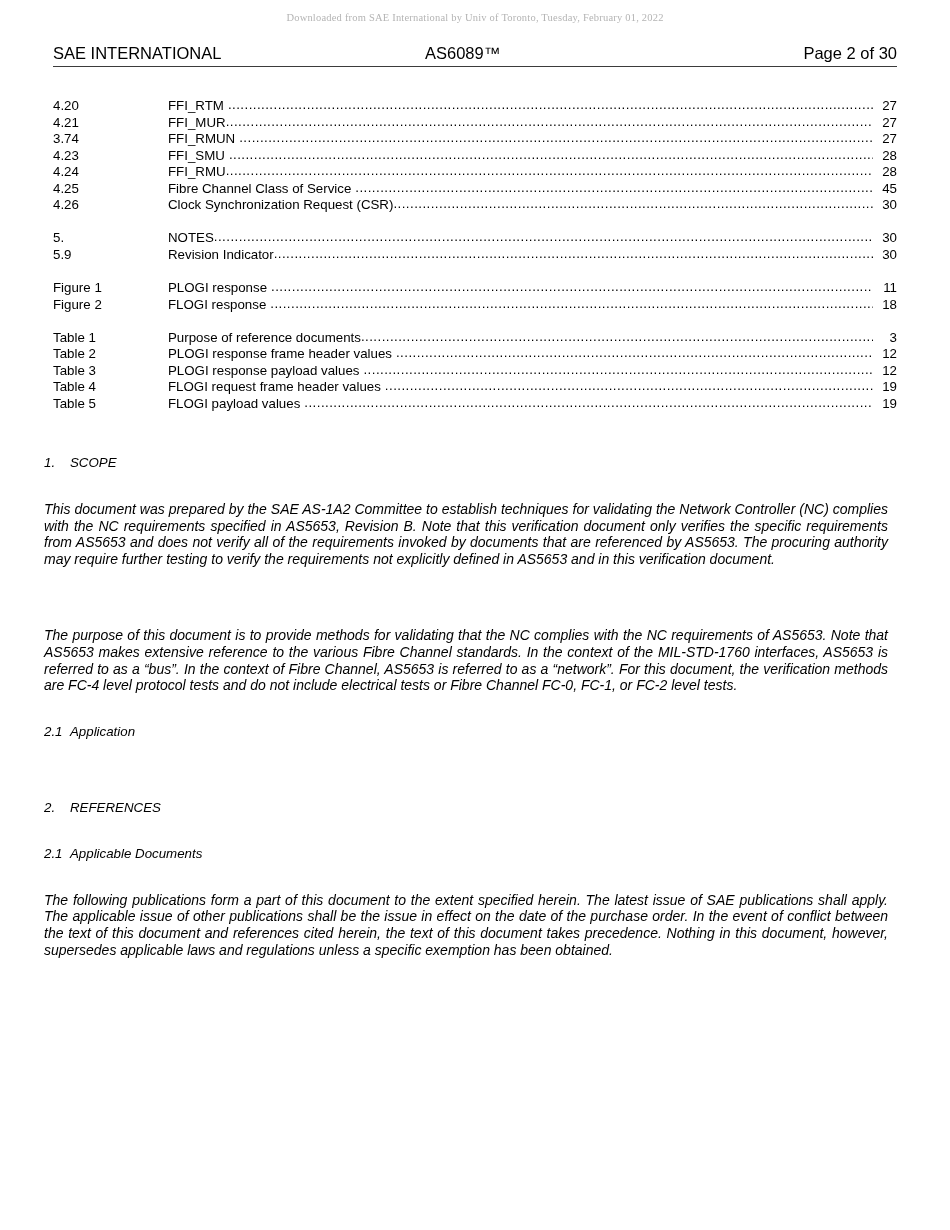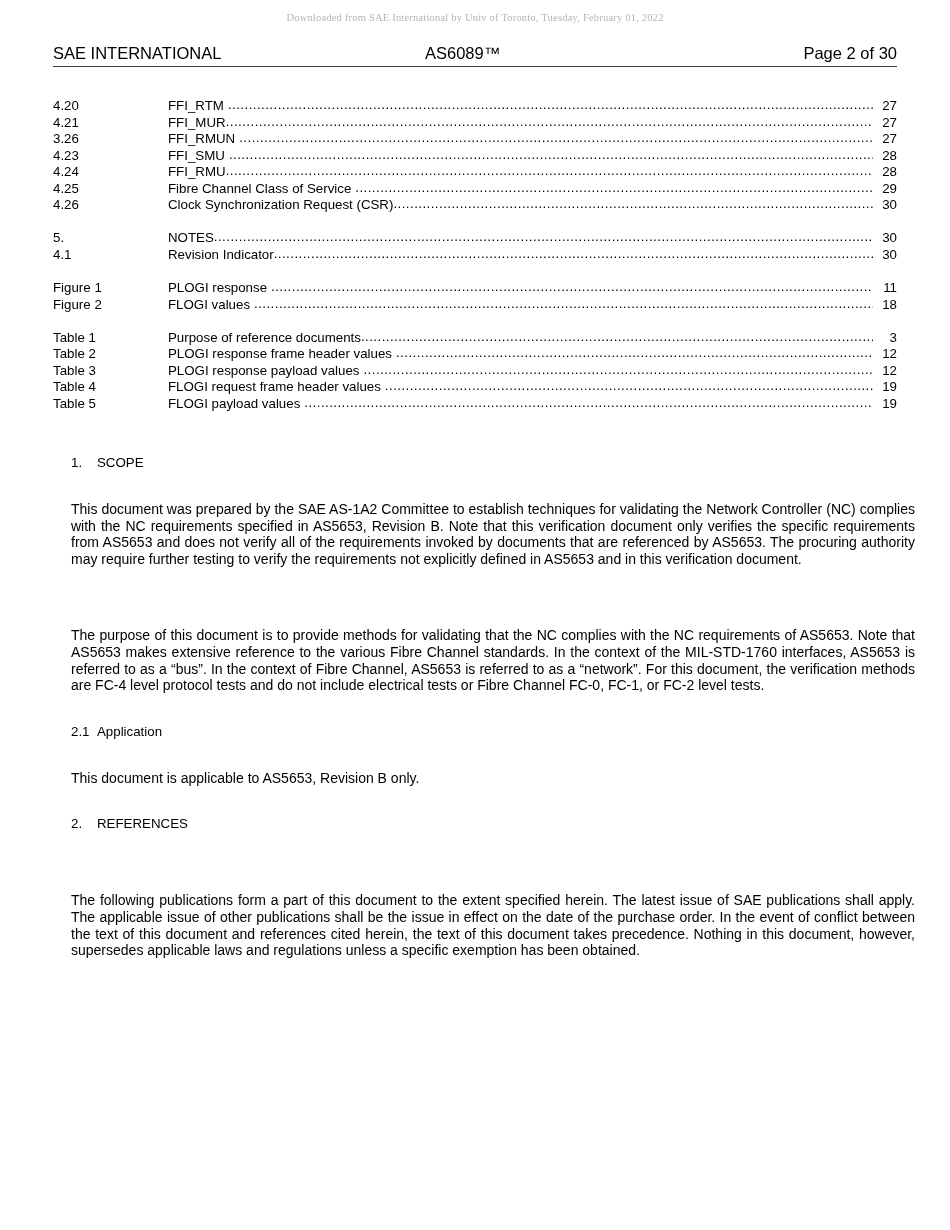--- a/index.html
+++ b/index.html
@@ -114,24 +114,25 @@
   .toc-page {
     flex: 0 0 auto;
     text-align: right;
     min-width: 20px;
     padding-left: 4px;
   }
 
   
   .content {
     position: absolute;
-    left: 71px;
+    left: 44px;
     top: 455px;
     width: 844px;
     font-size: 13.3px;
+    font-style: italic;
   }
 
   .sec-heading {
     font-size: 13.3px;
     line-height: 16px;
     margin: 0;
     white-space: nowrap;
   }
   .sec-heading .lbl-num {
     display: inline-block;
@@ -170,76 +171,76 @@
           <span class="toc-dots"></span>
           <span class="toc-page">27</span>
         </div>
         <div class="toc-row">
           <span class="toc-num">4.21</span>
           <span class="toc-title">FFI_MUR</span>
           <span class="toc-dots"></span>
           <span class="toc-page">27</span>
         </div>
         <div class="toc-row">
-          <span class="toc-num">3.26</span>
+          <span class="toc-num">3.74</span>
           <span class="toc-title spaced">FFI_RMUN</span>
           <span class="toc-dots"></span>
           <span class="toc-page">27</span>
         </div>
         <div class="toc-row">
           <span class="toc-num">4.23</span>
           <span class="toc-title spaced">FFI_SMU</span>
           <span class="toc-dots"></span>
           <span class="toc-page">28</span>
         </div>
         <div class="toc-row">
           <span class="toc-num">4.24</span>
           <span class="toc-title">FFI_RMU</span>
           <span class="toc-dots"></span>
           <span class="toc-page">28</span>
         </div>
         <div class="toc-row">
           <span class="toc-num">4.25</span>
           <span class="toc-title spaced">Fibre Channel Class of Service</span>
           <span class="toc-dots"></span>
-          <span class="toc-page">29</span>
+          <span class="toc-page">45</span>
         </div>
         <div class="toc-row">
           <span class="toc-num">4.26</span>
           <span class="toc-title">Clock Synchronization Request (CSR)</span>
           <span class="toc-dots"></span>
           <span class="toc-page">30</span>
         </div>
       </div>
       <div class="toc-gap"></div>
       <div class="toc-group">
         <div class="toc-row">
           <span class="toc-num">5.</span>
           <span class="toc-title">NOTES</span>
           <span class="toc-dots"></span>
           <span class="toc-page">30</span>
         </div>
         <div class="toc-row">
-          <span class="toc-num">4.1</span>
+          <span class="toc-num">5.9</span>
           <span class="toc-title">Revision Indicator</span>
           <span class="toc-dots"></span>
           <span class="toc-page">30</span>
         </div>
       </div>
       <div class="toc-gap"></div>
       <div class="toc-group">
         <div class="toc-row">
           <span class="toc-num">Figure 1</span>
           <span class="toc-title spaced">PLOGI response</span>
           <span class="toc-dots"></span>
           <span class="toc-page">11</span>
         </div>
         <div class="toc-row">
           <span class="toc-num">Figure 2</span>
-          <span class="toc-title spaced">FLOGI values</span>
+          <span class="toc-title spaced">FLOGI response</span>
           <span class="toc-dots"></span>
           <span class="toc-page">18</span>
         </div>
       </div>
       <div class="toc-gap"></div>
       <div class="toc-group">
         <div class="toc-row">
           <span class="toc-num">Table 1</span>
           <span class="toc-title">Purpose of reference documents</span>
           <span class="toc-dots"></span>
@@ -282,24 +283,26 @@
 
     <div class="spacer-30"></div>
     <div class="spacer-30"></div>
     <p class="para">The purpose of this document is to provide methods for validating that the NC complies with the NC requirements of AS5653. Note that AS5653 makes extensive reference to the various Fibre Channel standards.  In the context of the MIL-STD-1760 interfaces, AS5653 is referred to as a “bus”.  In the context of Fibre Channel, AS5653 is referred to as a “network”.  For this document, the verification methods are FC-4 level protocol tests and do not include electrical tests or Fibre Channel FC-0, FC-1, or FC-2 level tests.</p>
 
     <div class="spacer-30"></div>
     <div class="sec-heading">
       <span class="lbl-num">2.1</span><span>Application</span>
     </div>
     <div class="spacer-30"></div>
-    <p class="para nojustify">This document is applicable to AS5653, Revision B only.</p>
 
     <div class="spacer-30"></div>
     <div class="sec-heading">
       <span class="lbl-num">2.</span><span>REFERENCES</span>
     </div>
     <div class="spacer-30"></div>
+    <div class="sec-heading">
+      <span class="lbl-num">2.1</span><span>Applicable Documents</span>
+    </div>
     <div class="spacer-30"></div>
     <p class="para">The following publications form a part of this document to the extent specified herein. The latest issue of SAE publications shall apply. The applicable issue of other publications shall be the issue in effect on the date of the purchase order. In the event of conflict between the text of this document and references cited herein, the text of this document takes precedence. Nothing in this document, however, supersedes applicable laws and regulations unless a specific exemption has been obtained.</p>
 
   </div>
 </div>
 
 </body></html>

